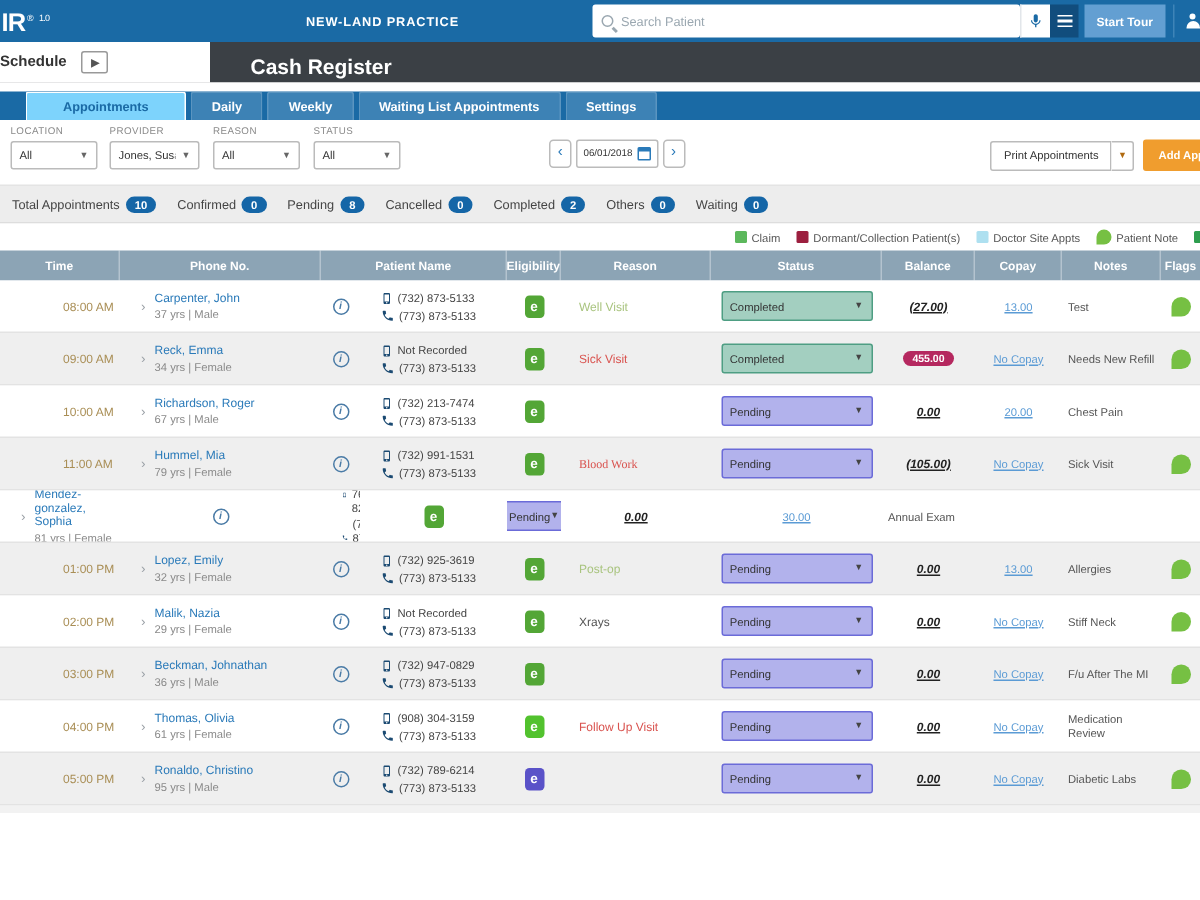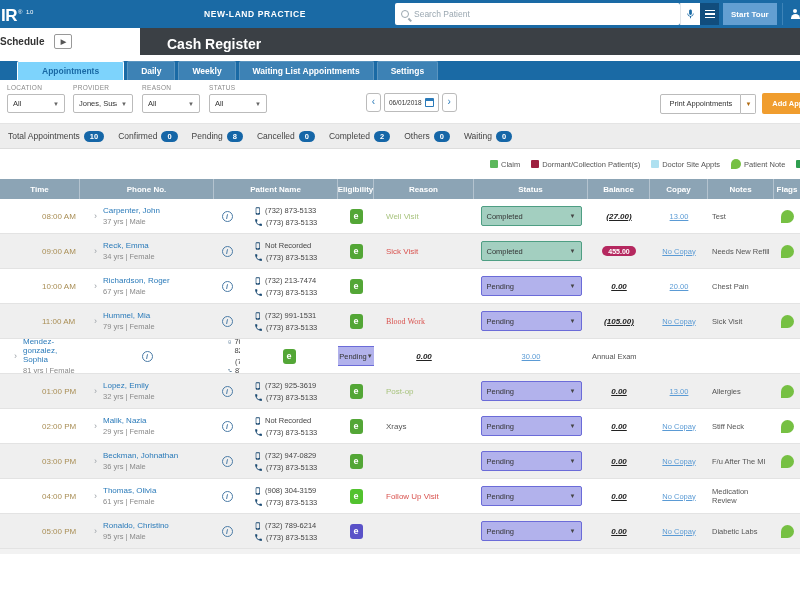--- a/index.html
+++ b/index.html
@@ -69,21 +69,21 @@
 
   
   .summary{height:25px;background:#ededed;border-bottom:1px solid #ddd;display:flex;align-items:center;
     padding-left:8px;gap:14px}
   .sum-item{display:flex;align-items:flex-start;gap:4px}
   .sum-label{font-size:8.5px;color:#444}
   .sum-badge{background:#1566a7;color:#fff;font-size:7.5px;font-weight:bold;border-radius:8px;
     padding:1px 6px;min-width:8px;text-align:center}
 
   
-  .legend{height:30px;background:#fff;display:flex;align-items:center;gap:11px;padding-left:490px;
+  .legend{height:18px;background:#fff;display:flex;align-items:center;gap:11px;padding-left:490px;
     white-space:nowrap;overflow:hidden;width:800px}
   .leg-item{display:flex;align-items:center;gap:3px;flex:0 0 auto}
   .swatch{width:8px;height:8px;display:inline-block;border-radius:1px}
   .swatch.round{width:10px;height:10px;border-radius:50% 50% 50% 0}
   .leg-label{font-size:7.5px;color:#555}
 
   
   .grid{display:grid;grid-template-columns:80px 134px 26px 98px 36px 100px 114px 62px 58px 66px 1fr}
   .thead{height:20px;background:#8ca4b5;color:#fff;font-size:8px;font-weight:bold;align-items:center}
   .th{display:flex;align-items:center;justify-content:center;height:100%;border-right:1px solid rgba(255,255,255,.35);text-align:center}

